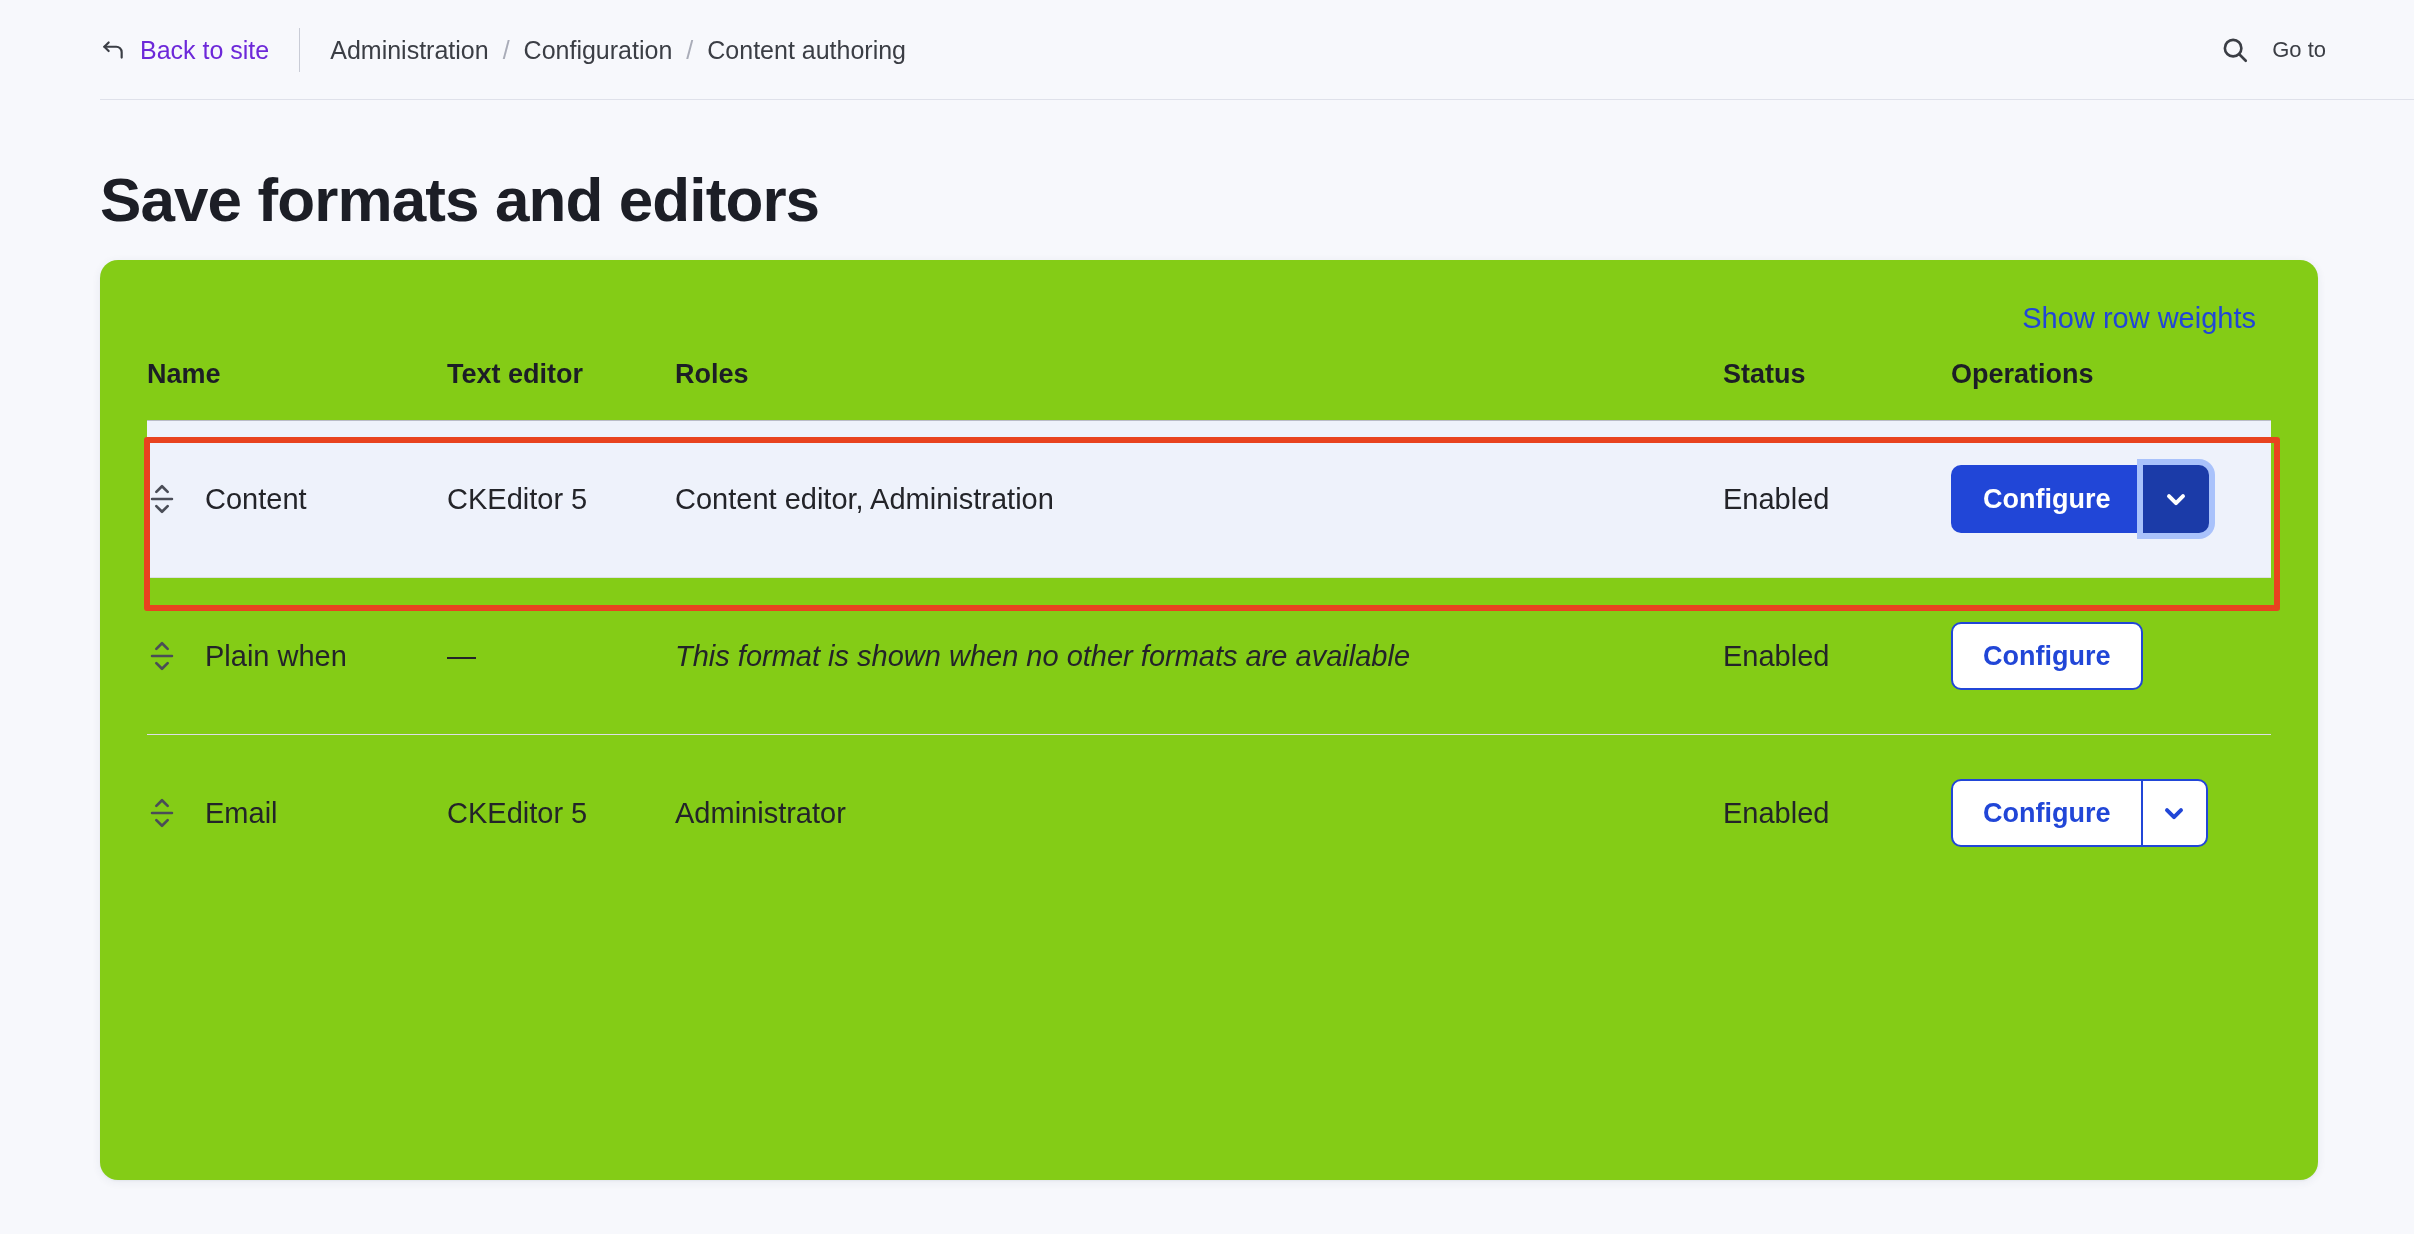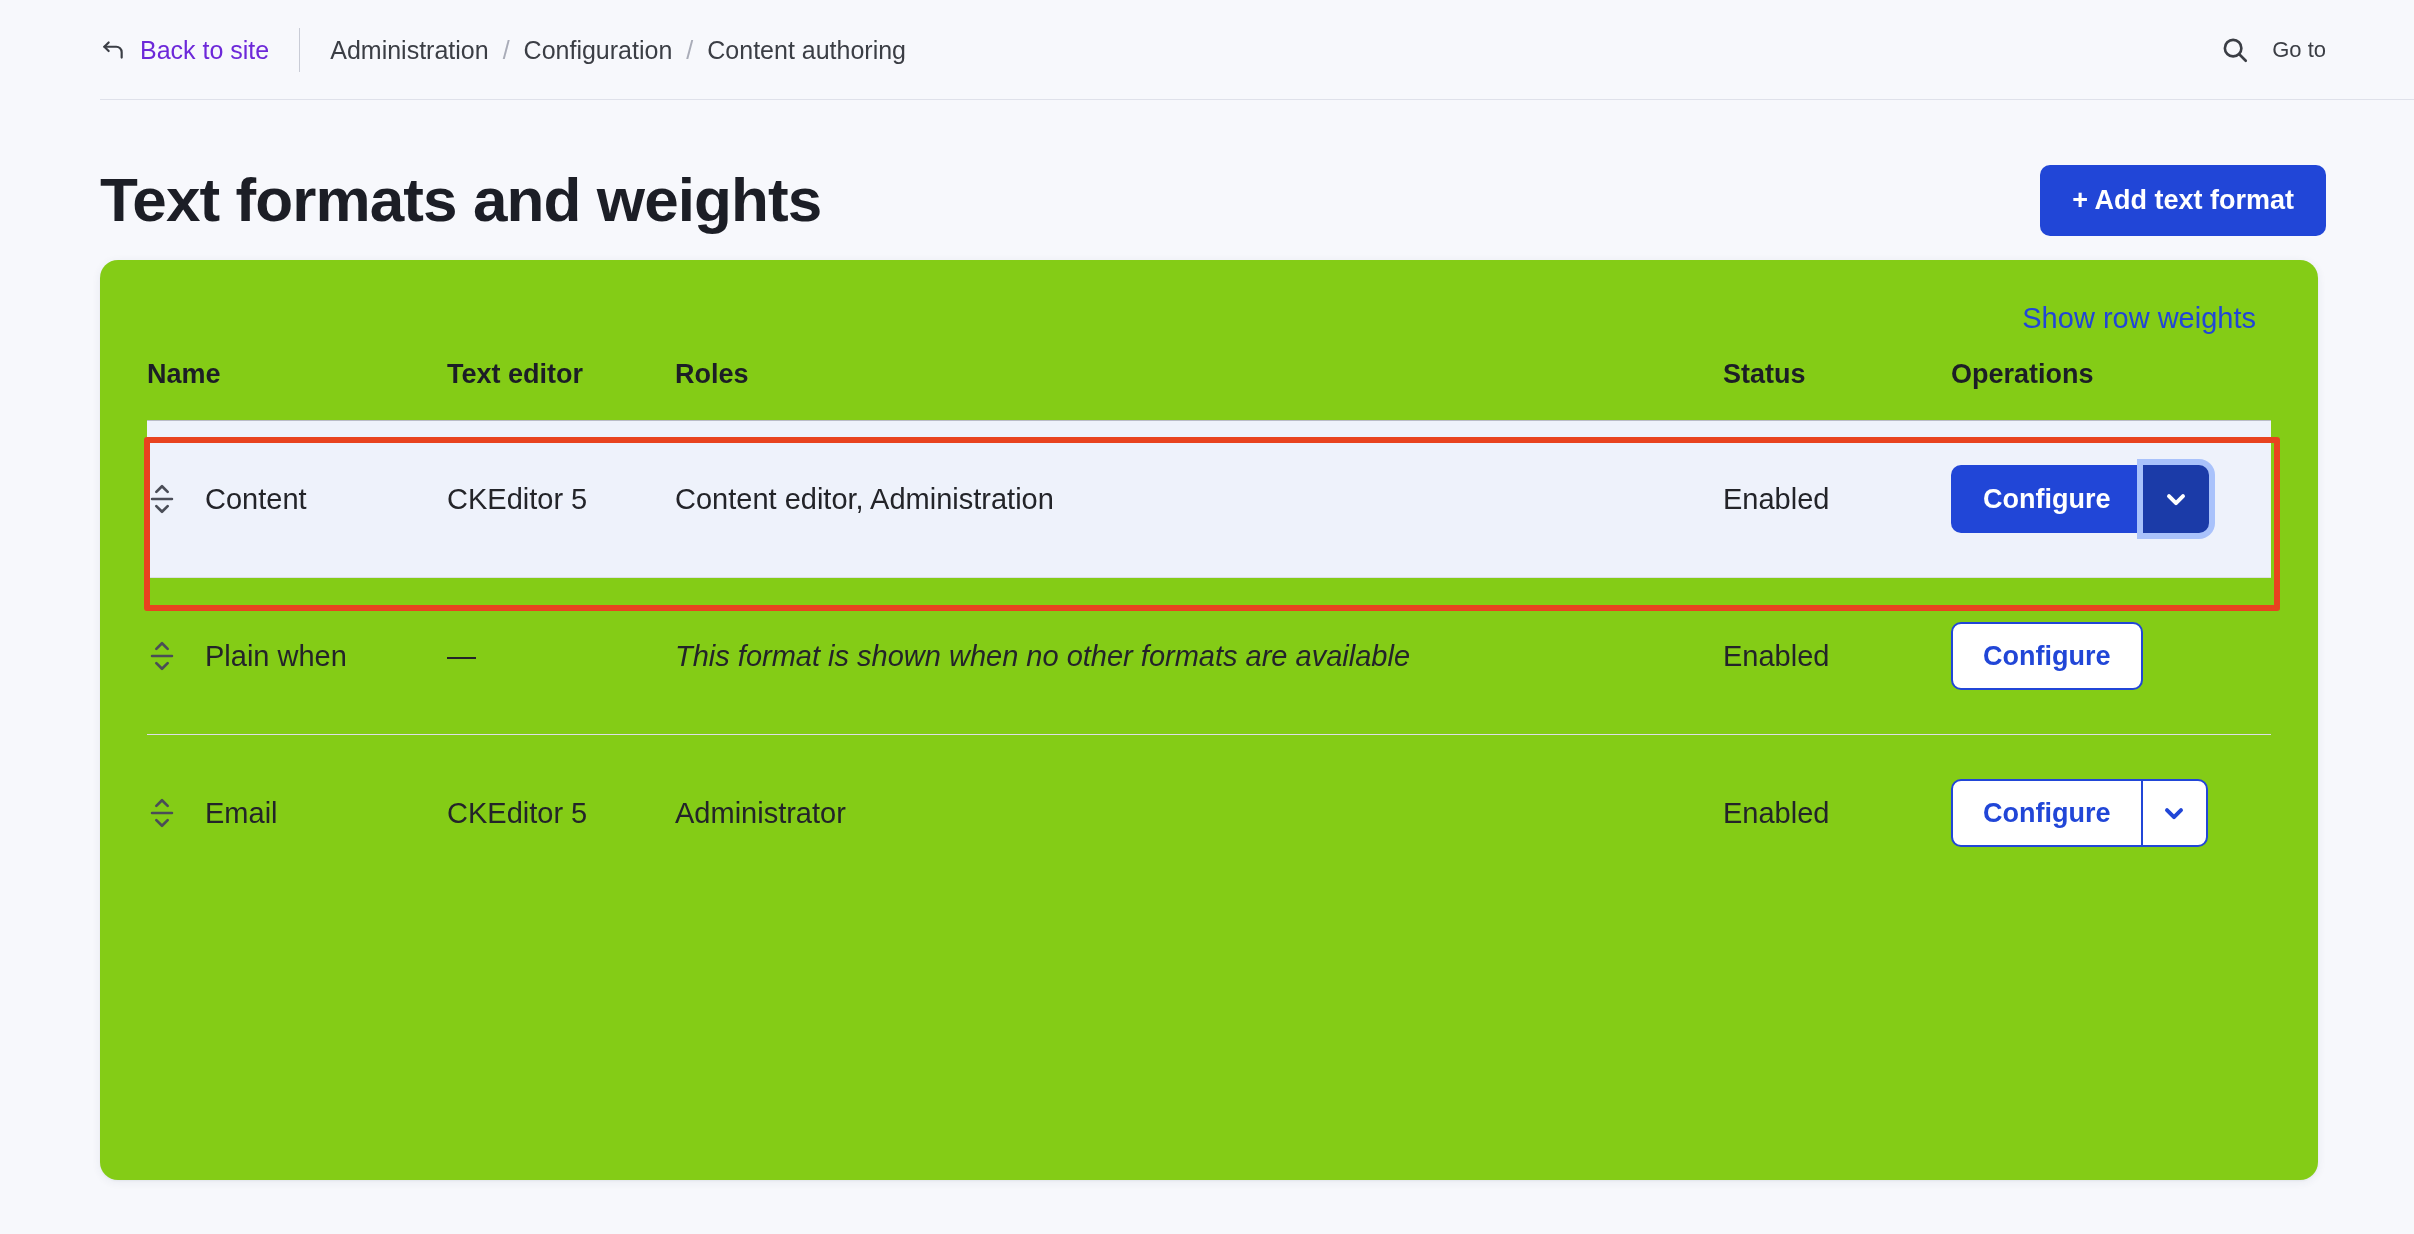--- a/index.html
+++ b/index.html
@@ -295,23 +295,22 @@
         <svg class="search-glyph" viewBox="0 0 24 24" fill="none" stroke="#3b3e45" stroke-width="2.1" stroke-linecap="round">
           <circle cx="10.5" cy="10.5" r="6.6"></circle>
           <line x1="15.4" y1="15.4" x2="20.6" y2="20.6"></line>
         </svg>
       </span>
       <span>Go to</span>
     </div>
   </div>
 
   <div class="page-header">
-    <h1 class="page-title">Text formats and weights</h1>
+    <h1 class="page-title">Save formats and editors</h1>
     <div class="header-spacer"></div>
-    <button class="btn-primary">+ Add text format</button>
   </div>
 
   <div class="card">
 
     <div class="row-weights-wrap">
       <span class="link-blue">Show row weights</span>
     </div>
 
     <table class="formats">
       <colgroup>

